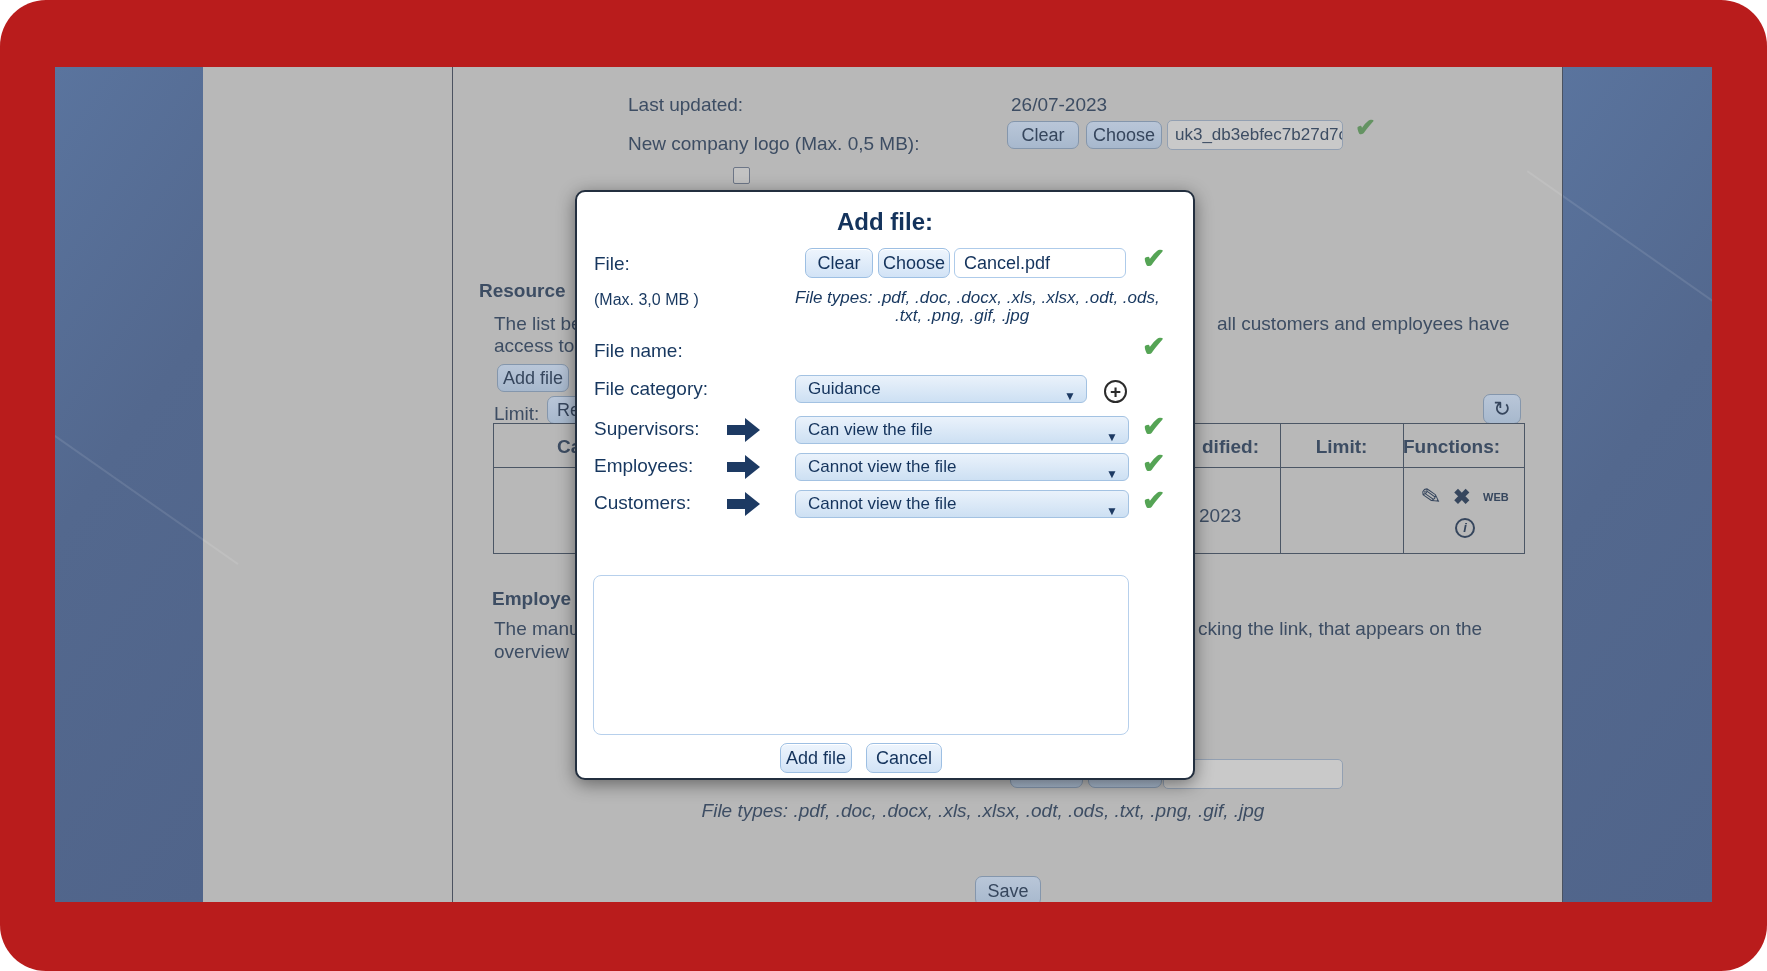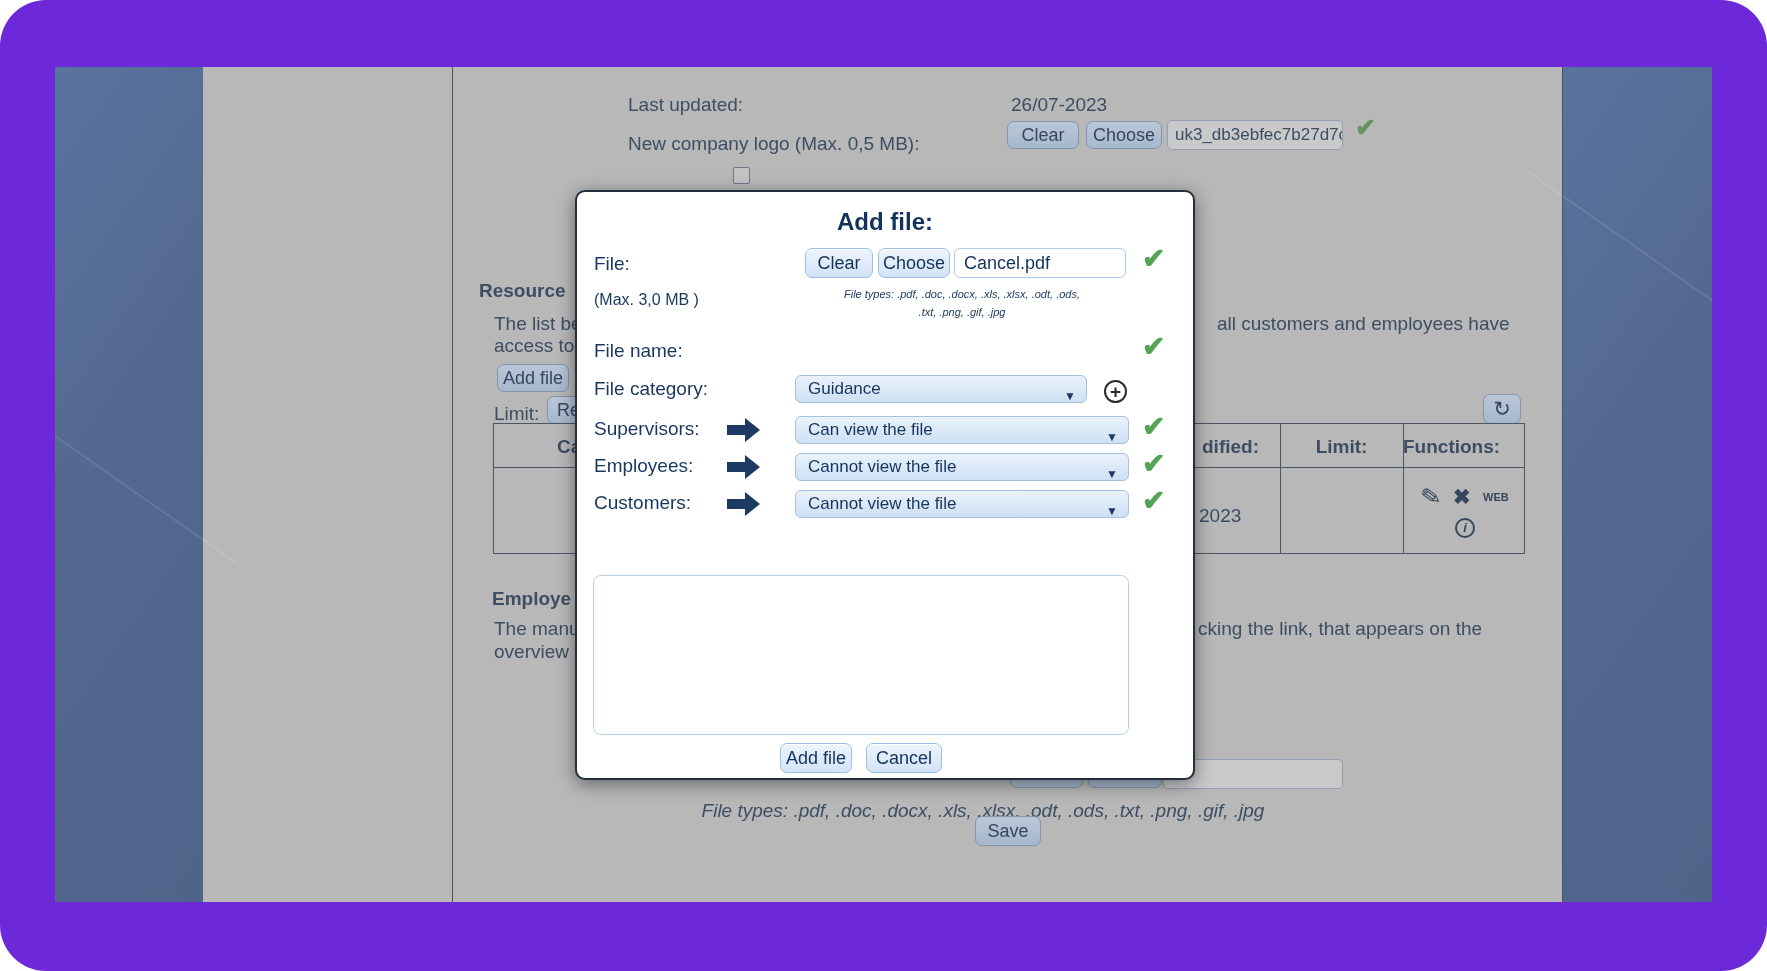--- a/index.html
+++ b/index.html
@@ -1,17 +1,17 @@
 <!DOCTYPE html>
 <html><head>
 <meta charset="utf-8">
 <style>
   * { margin:0; padding:0; box-sizing:border-box; }
   html,body { width:1767px; height:971px; background:#ffffff; font-family:"Liberation Sans", sans-serif; }
-  #frame { position:absolute; inset:0; width:1767px; height:971px; background:#6d28d9; border-radius:46px; overflow:hidden;padding-left:12px; }
+  #frame { position:absolute; inset:0; width:1767px; height:971px; background:#b91c1c; border-radius:46px; overflow:hidden;padding-left:12px; }
   #screen { position:absolute; left:55px; top:67px; width:1657px; height:835px; background:#b8b8b8; overflow:hidden; }
 
   .blueband { position:absolute; top:0; height:835px; background:linear-gradient(125deg,#5a749e 0%,#53688e 45%,#50648a 100%); }
   .blueband .stripe { position:absolute; left:-40%; width:180%; height:2px; background:rgba(255,255,255,.10); transform:rotate(35deg); }
   #band-left  { left:0; width:148px; }
   #band-right { left:1508px; width:149px; }
   .vline { position:absolute; top:0; width:1px; height:835px; background:#4b5260; }
 
   
   .bgtext  { position:absolute; font-size:19px; color:#3d4d63; white-space:nowrap; }
@@ -37,21 +37,21 @@
   .mlabel { position:absolute; font-size:19px; color:#17375f; white-space:nowrap; }
   .msmall { position:absolute; font-size:16px; color:#17375f; white-space:nowrap; }
   .mbtn   { position:absolute; background:linear-gradient(#eef5fd,#d2e3f6); border:1px solid #9dbfe3; border-radius:7px;
             color:#14335c; font-size:18px; text-align:center; line-height:28px; box-shadow:inset 0 1px 0 #fff; }
   .minput { position:absolute; background:#fff; border:1.5px solid #aecbea; border-radius:6px; color:#14335c;
             font-size:18px; line-height:28px; padding:0 9px; white-space:nowrap; }
   .mdrop  { position:absolute; height:28px; background:linear-gradient(#eaf2fb,#cde0f3); border:1px solid #a3c2e2;
             border-radius:6px; color:#14335c; font-size:17px; line-height:26px; padding:0 26px 0 12px; }
   .mdrop .caret { position:absolute; right:10px; top:7px; font-size:12px; color:#1d3a63; }
   .mcheck { position:absolute; color:#55a455; font-size:28px; font-weight:bold; }
-  .mitalic { position:absolute; font-style:italic; font-size:11px; color:#17375f; white-space:nowrap; text-align:center; }
+  .mitalic { position:absolute; font-style:italic; font-size:17px; color:#17375f; white-space:nowrap; text-align:center; }
   .arrow  { position:absolute; width:36px; height:24px; }
   .arrow .shaft { position:absolute; left:0; top:7px; width:18px; height:10px; background:#1d3a63; }
   .arrow .head  { position:absolute; left:18px; top:0; width:0; height:0;
                   border-top:12px solid transparent; border-bottom:12px solid transparent; border-left:15px solid #1d3a63; }
   .plus-circle { position:absolute; width:23px; height:23px; border:2px solid #2b2b2b; border-radius:50%;
                  color:#2b2b2b; font-size:19px; font-weight:bold; text-align:center; line-height:19px; }
   .mtextarea { position:absolute; left:16px; top:383px; width:536px; height:160px; background:#fff;
                border:1.5px solid #b7d0ec; border-radius:8px; }
   .mbtnrow { position:absolute; left:16px; top:551px; width:536px; display:flex; justify-content:center; gap:14px; }
   .mbtnrow .mbtn { position:relative; }
@@ -110,21 +110,21 @@
     <div class="bgtext bgbold" style="left:437px; top:521px">Employe</div>
     <div class="bgtext" style="left:439px; top:551px">The manu</div>
     <div class="bgtext" style="left:1143px; top:551px">cking the link, that appears on the</div>
     <div class="bgtext" style="left:439px; top:574px">overview</div>
 
     <div class="bgbtn" style="left:955px; top:693px; width:73px; height:28px"></div>
     <div class="bgbtn" style="left:1033px; top:693px; width:74px; height:28px"></div>
     <div class="bginput" style="left:1108px; top:692px; width:180px; height:30px"></div>
 
     <div class="bgtext" style="left:400px; top:733px; width:1056px; text-align:center; font-style:italic">File types: .pdf, .doc, .docx, .xls, .xlsx, .odt, .ods, .txt, .png, .gif, .jpg</div>
-    <div class="bgbtn" style="left:920px; top:749px; width:66px; height:30px; line-height:28px">Save</div>
+    <div class="bgbtn" style="left:920px; top:809px; width:66px; height:30px; line-height:28px">Save</div>
 
     <div id="modal">
       <div class="mtitle">Add file:</div>
 
       <div class="mlabel" style="left:17px; top:61px">File:</div>
       <div class="mbtn" style="left:228px; top:56px; width:68px; height:30px">Clear</div>
       <div class="mbtn" style="left:301px; top:56px; width:72px; height:30px">Choose</div>
       <div class="minput" style="left:377px; top:56px; width:172px; height:30px">Cancel.pdf</div>
       <div class="mcheck" style="left:565px; top:50px">✔</div>
 

